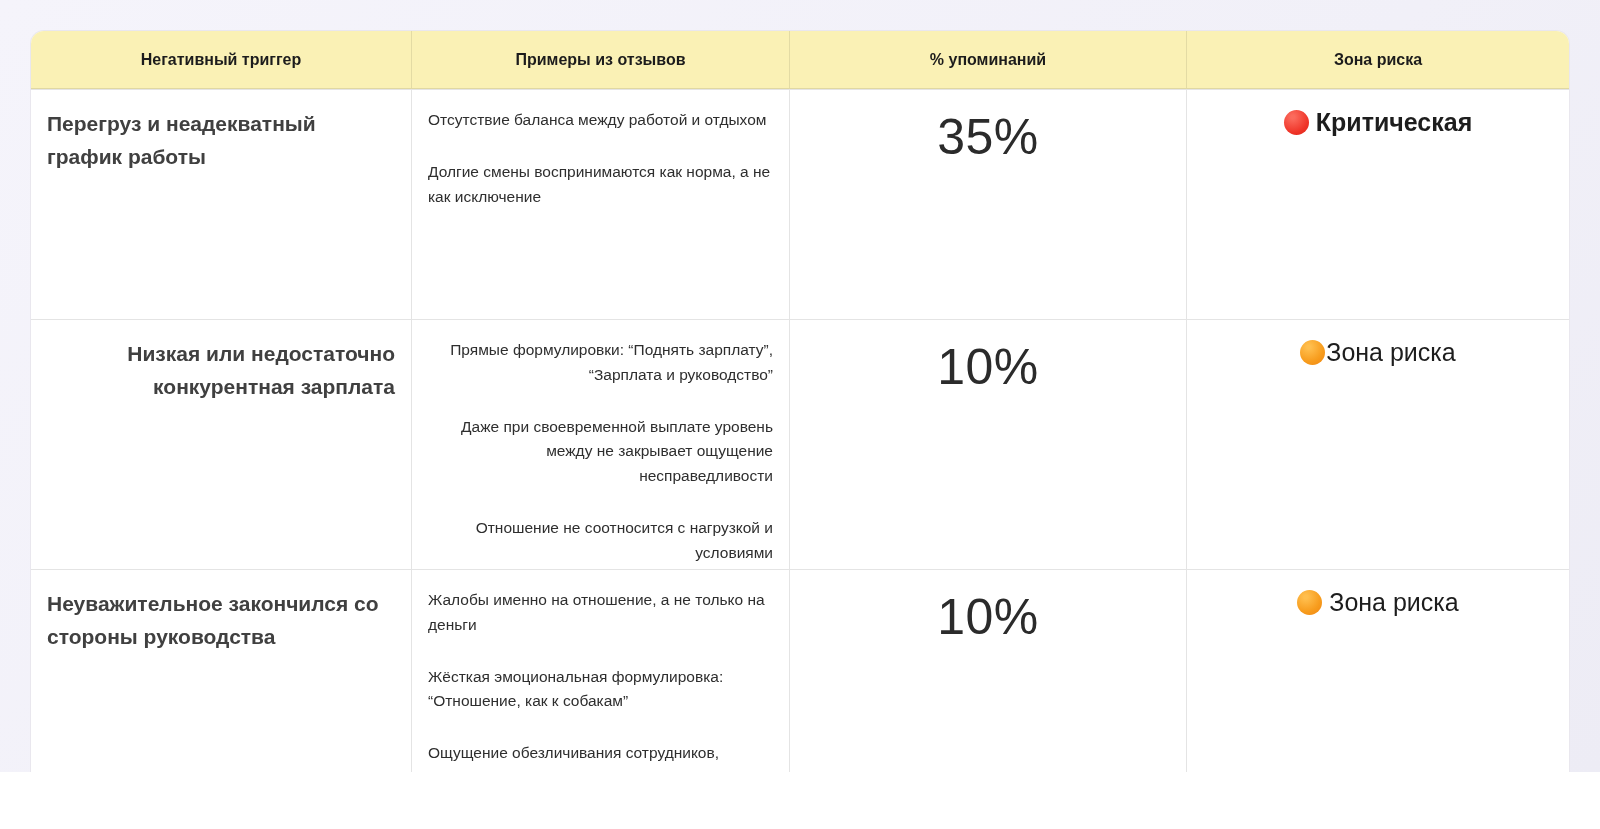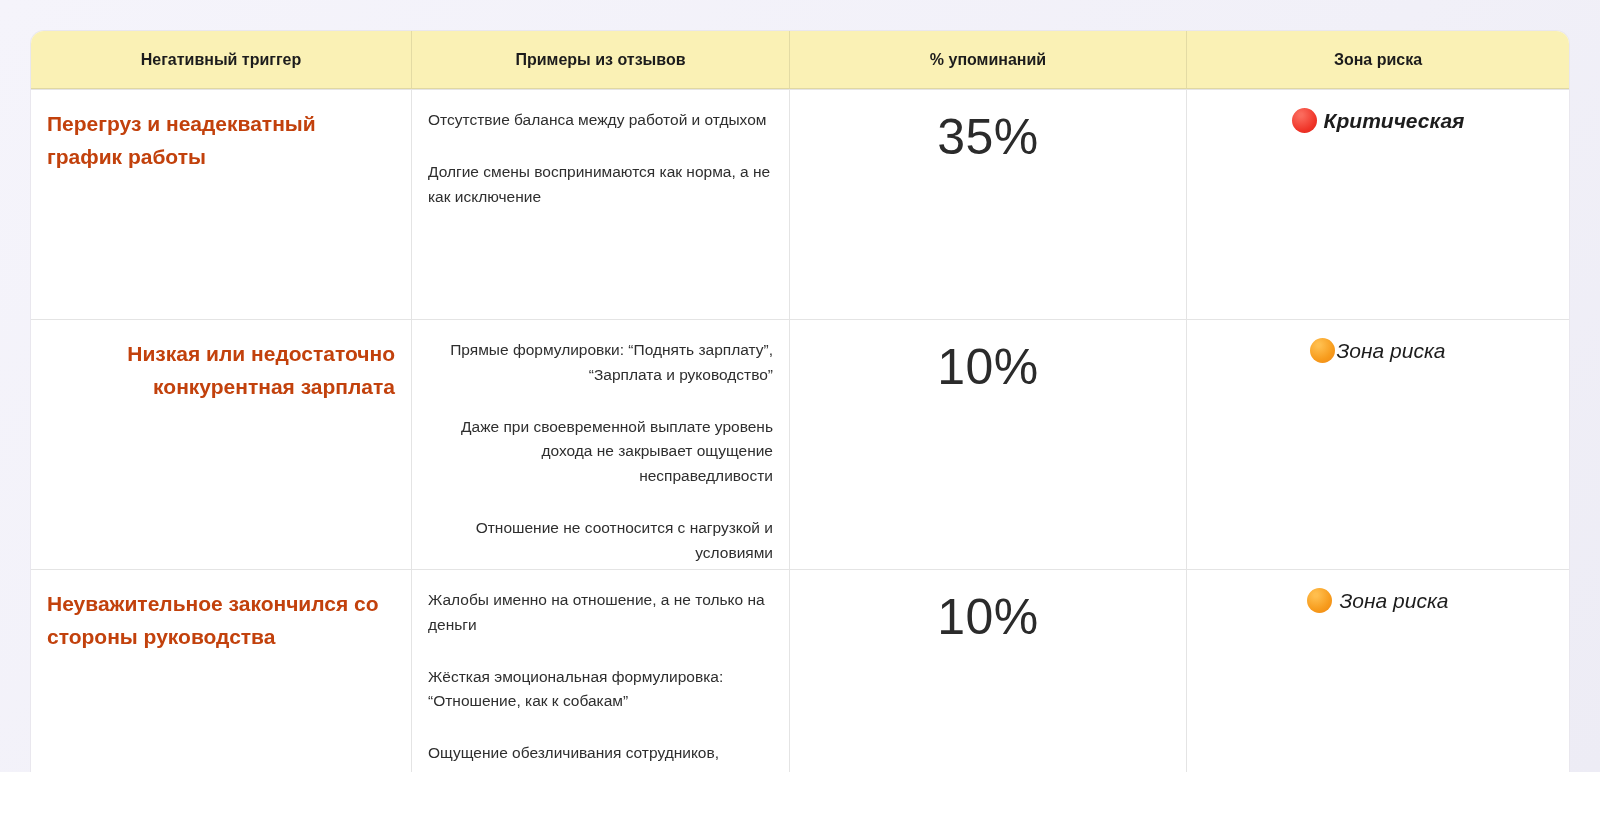--- a/index.html
+++ b/index.html
@@ -39,21 +39,21 @@
   .th:last-child { border-right: none; }
   .row { border-top: 1px solid #e4e4e4; background: #fff; }
   .row:first-of-type { border-top: none; }
   .cell { border-right: 1px solid #e4e4e4; padding: 16px; }
   .cell:last-child { border-right: none; }
   .r1 { height: 230px; }
   .r2 { height: 250px; text-align: right; }
   .r3 { height: 232px; }
   .r4 { height: 200px; }
   .trigger {
-    font-size: 21px; font-weight: 700; color: #c2410c;
+    font-size: 21px; font-weight: 700; color: #404040;
     line-height: 1.55; padding-top: 2px;
   }
   .examples p {
     font-size: 15.5px; color: #2e2e2e; line-height: 1.6;
     margin-bottom: 25px; padding-top: 2px;
   }
   .examples p:last-child { margin-bottom: 0; }
   .pct-cell { display: flex; justify-content: center; }
   .pct {
     font-size: 50px; font-weight: 500; color: #2b2b2b;
@@ -65,21 +65,21 @@
   }
   .risk-inner { display: inline-flex; align-items: center; }
   .dot {
     width: 25px; height: 25px; border-radius: 50%;
     flex: 0 0 auto; margin-right: 7px;
   }
   .dot-red    { background: radial-gradient(circle at 35% 28%, #fb6a5c 8%, #ef3327 65%, #d9261b 100%); }
   .dot-orange { background: radial-gradient(circle at 35% 28%, #ffbe4d 8%, #f79c1d 60%, #ef8511 100%); }
   .dot-green  { background: radial-gradient(circle at 35% 28%, #9ed36a 8%, #6fae41 65%, #5d9a33 100%); }
   .dot-tight  { margin-right: 1px; }
-  .risk-label { font-size: 21px; color: #1d1d1d; font-style: italic; }
+  .risk-label { font-size: 25px; color: #1d1d1d; }
   .risk-bold .risk-label { font-weight: 700; }
 </style>
 </head>
 <body>
 
 <div class="page">
   <div class="table">
 
     <div class="thead">
       <div class="th">Негативный триггер</div>
@@ -106,21 +106,21 @@
         </span>
       </div>
     </div>
 
     <div class="row r2">
       <div class="cell">
         <div class="trigger">Низкая или недостаточно конкурентная зарплата</div>
       </div>
       <div class="cell examples">
         <p>Прямые формулировки: “Поднять зарплату”, “Зарплата и руководство”</p>
-        <p>Даже при своевременной выплате уровень дохода не закрывает ощущение несправедливости</p>
+        <p>Даже при своевременной выплате уровень между не закрывает ощущение несправедливости</p>
         <p>Отношение не соотносится с нагрузкой и условиями</p>
       </div>
       <div class="cell pct-cell">
         <div class="pct">10%</div>
       </div>
       <div class="cell risk-cell">
         <span class="risk-inner">
           <span class="dot dot-orange dot-tight"></span>
           <span class="risk-label">Зона риска</span>
         </span>

